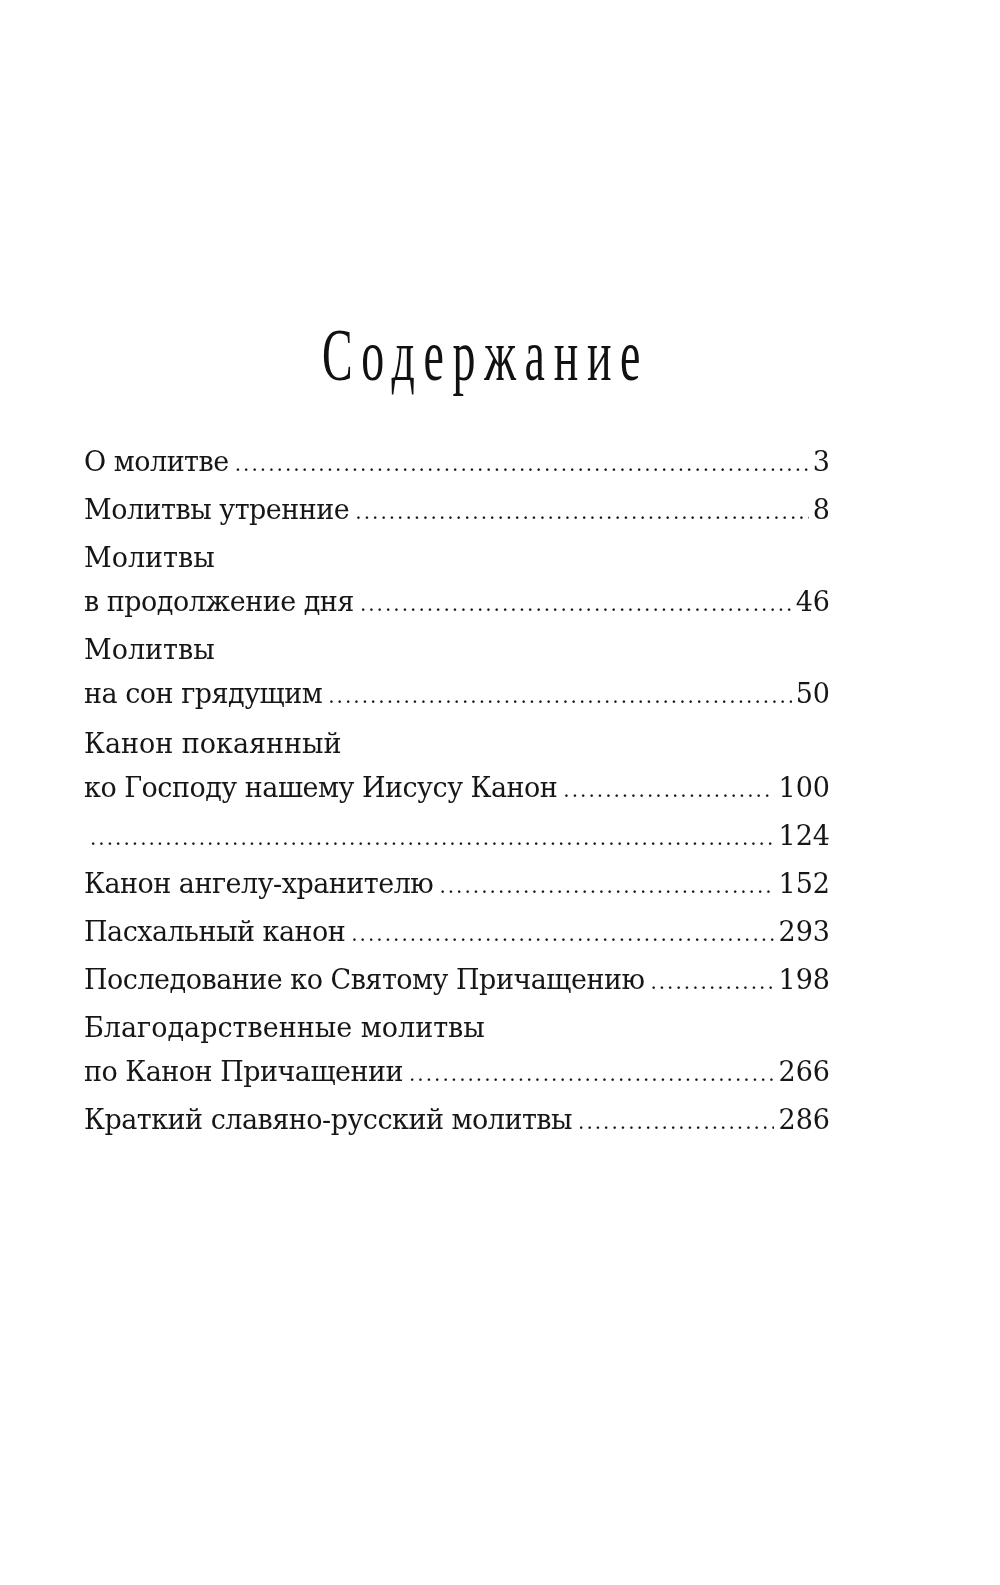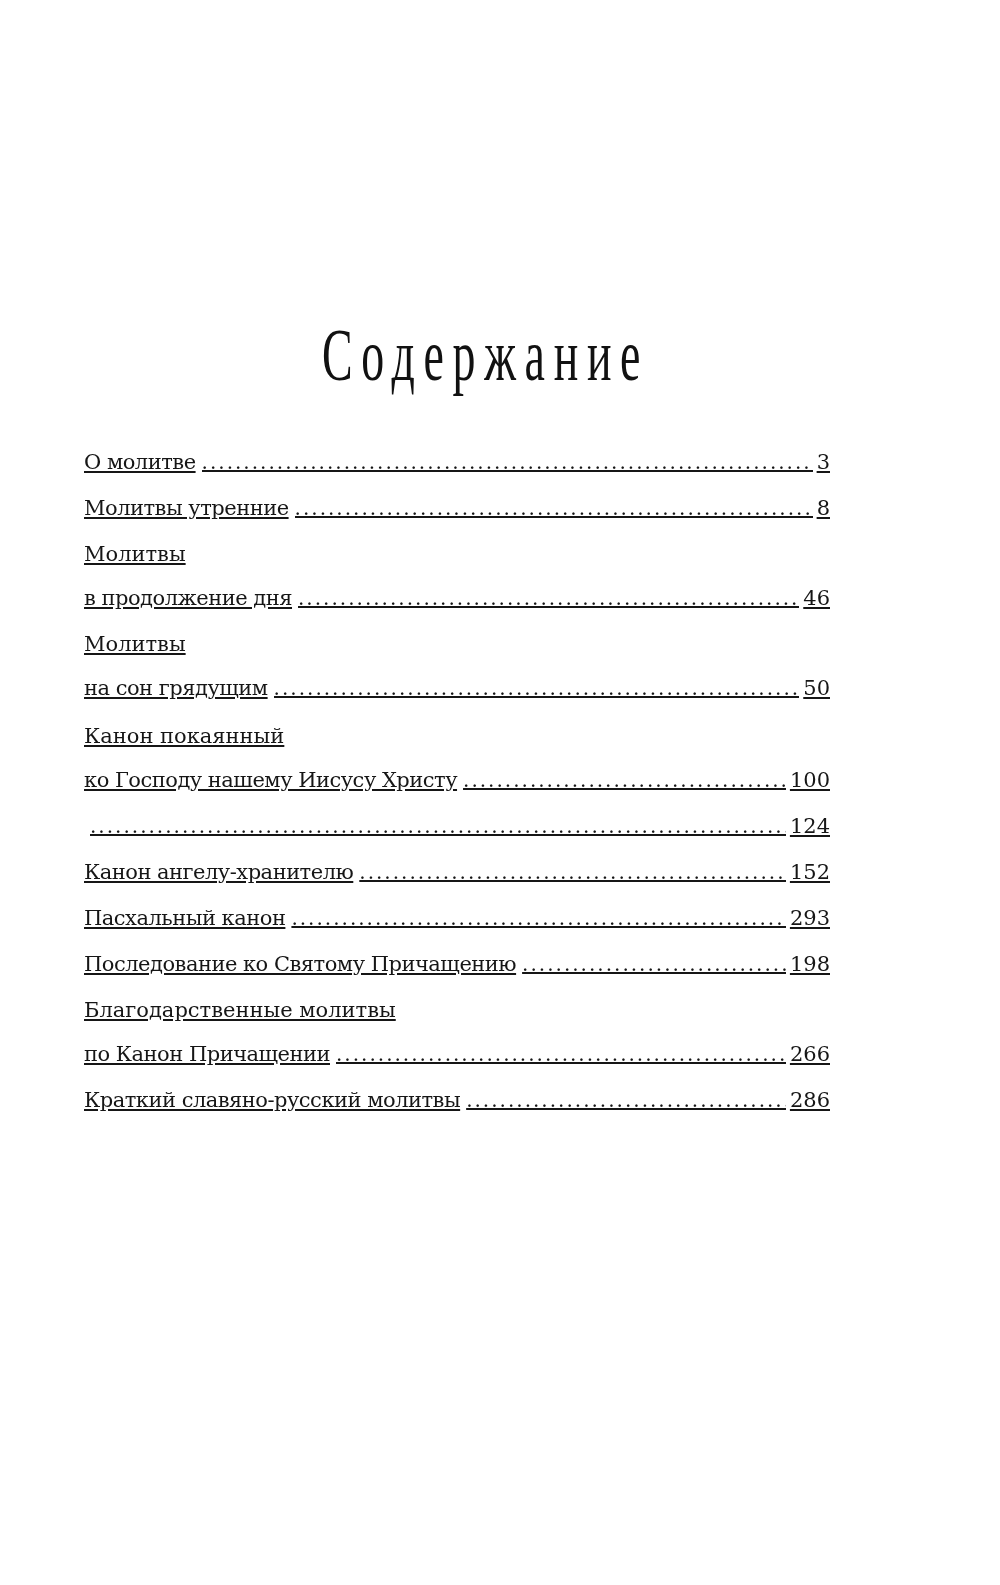--- a/index.html
+++ b/index.html
@@ -12,21 +12,21 @@
     }
     .title {
       position: absolute; top: 318px; left: 0; width: 1000px;
       text-align: center;
       font-family: "Liberation Serif", serif;
       font-size: 74px; letter-spacing: 14px;
       transform: scaleX(0.62) ; transform-origin: 462px 0;
       line-height: 1; color: #111;
     }
     .toc { position: absolute; left: 84px; top: 440px; width: 746px; }
-    .entry { font-size: 21px; line-height: 44px; text-decoration: underline; }
+    .entry { font-size: 27px; line-height: 44px; }
     .entry .first { display: block; }
     .line { display: flex; align-items: baseline; }
     .line .t { white-space: nowrap; letter-spacing: -0.5px; }
     .line .dots {
       flex: 1; overflow: hidden; white-space: nowrap; margin: 0 4px 0 6px;
       letter-spacing: 2px; font-size: 20px;
     }
     .line .dots::before { content: "........................................................................................................................................"; }
     .line .p { white-space: nowrap; }
     .gap { height: 2px; }
@@ -68,21 +68,21 @@
         <span class="t">на сон грядущим</span>
         <span class="dots"></span>
         <span class="p">50</span>
       </div>
   </div>
   <div class="gap"></div>
   <div class="gap"></div>
   <div class="entry">
     <span class="first">Канон покаянный</span>
     <div class="line">
-        <span class="t">ко Господу нашему Иисусу Христу</span>
+        <span class="t">ко Господу нашему Иисусу Канон</span>
         <span class="dots"></span>
         <span class="p">100</span>
       </div>
   </div>
   <div class="gap"></div>
   <div class="entry">
     <div class="line">
         <span class="dots"></span>
         <span class="p">124</span>
       </div>

